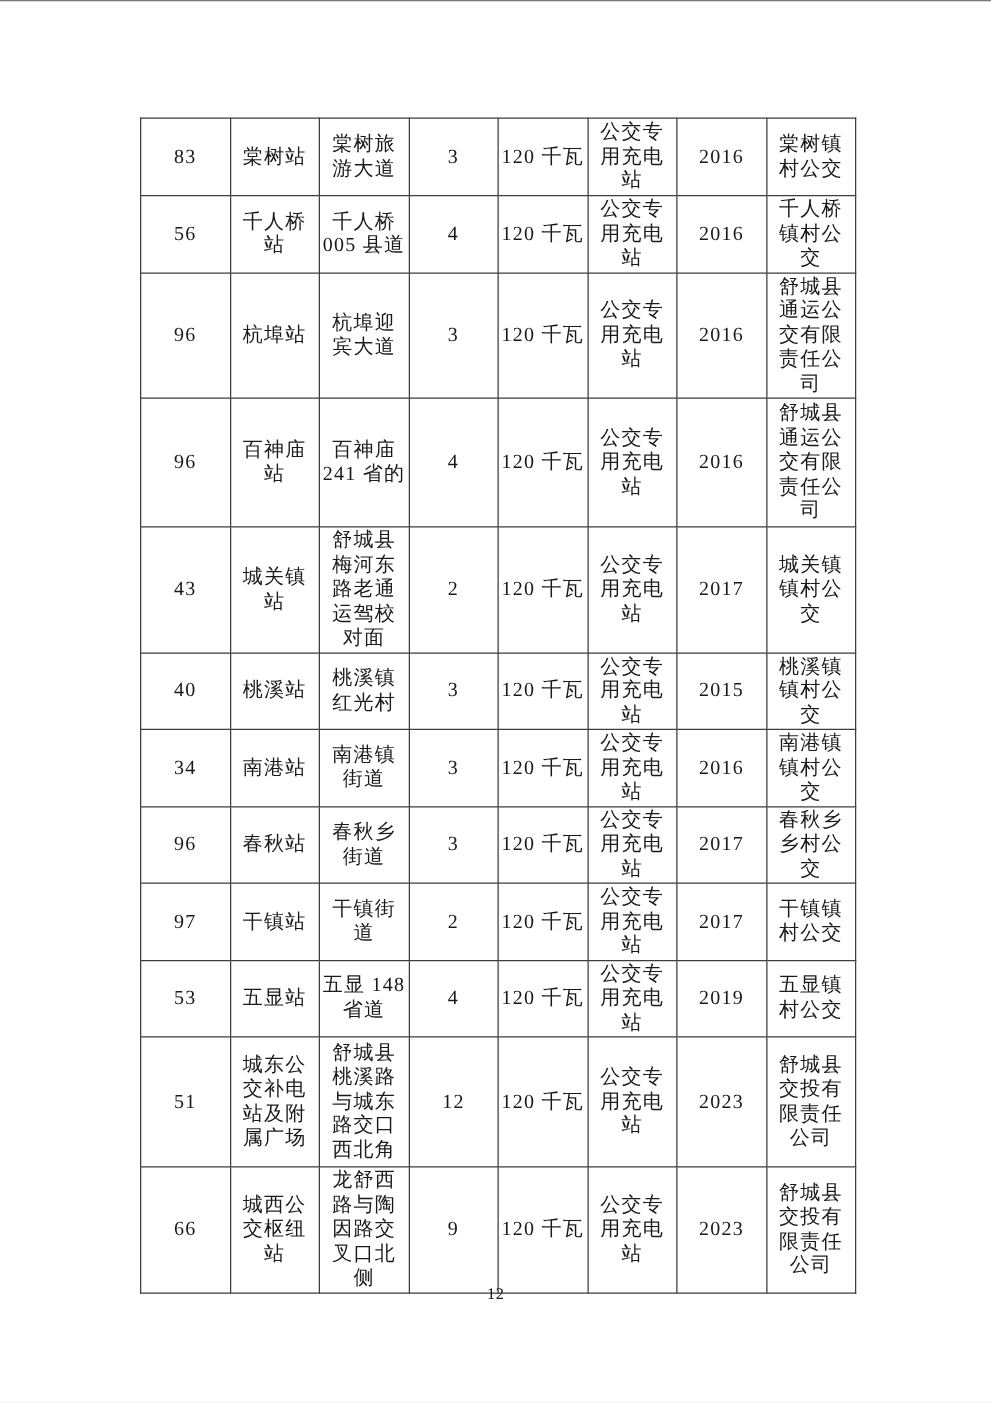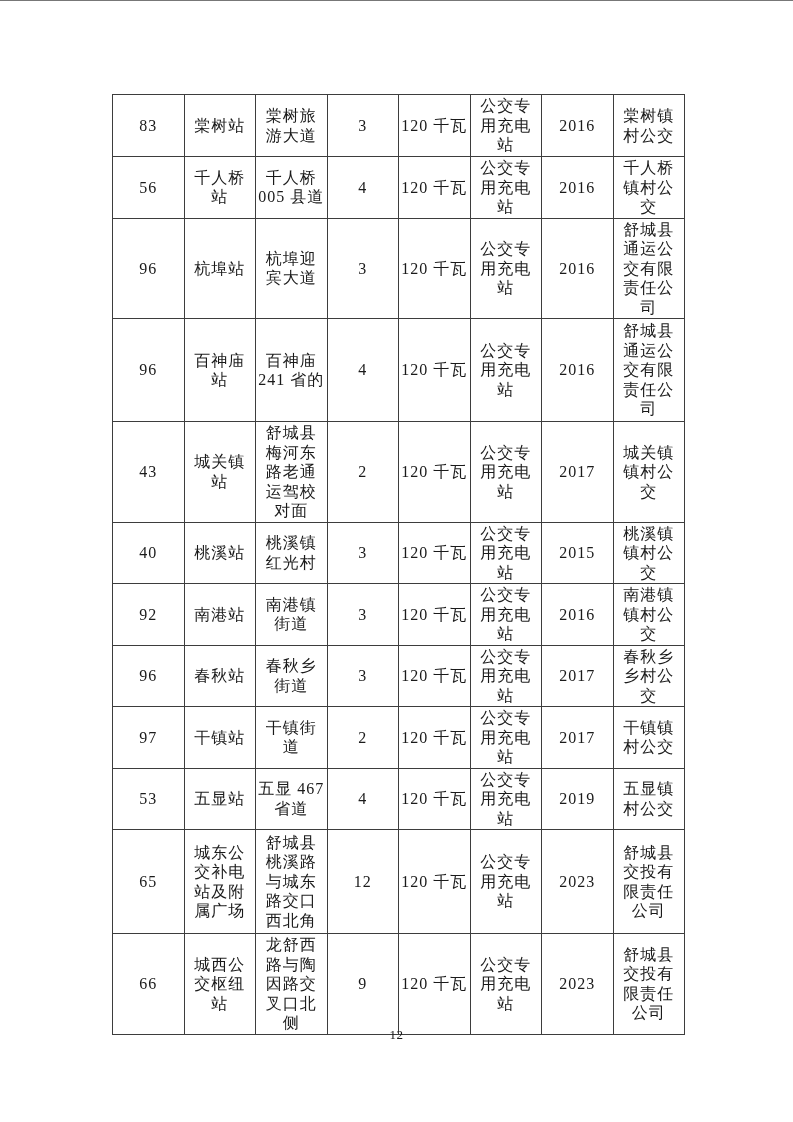--- a/index.html
+++ b/index.html
@@ -175,21 +175,21 @@
           <td>120 千瓦</td>
           <td>公交专
 用充电
 站</td>
           <td>2015</td>
           <td>桃溪镇
 镇村公
 交</td>
         </tr>
         <tr>
-          <td>92</td>
+          <td>34</td>
           <td>南港站</td>
           <td>南港镇
 街道</td>
           <td>3</td>
           <td>120 千瓦</td>
           <td>公交专
 用充电
 站</td>
           <td>2016</td>
           <td>南港镇
@@ -221,33 +221,33 @@
           <td>公交专
 用充电
 站</td>
           <td>2017</td>
           <td>干镇镇
 村公交</td>
         </tr>
         <tr>
           <td>53</td>
           <td>五显站</td>
-          <td>五显 467
+          <td>五显 148
 省道</td>
           <td>4</td>
           <td>120 千瓦</td>
           <td>公交专
 用充电
 站</td>
           <td>2019</td>
           <td>五显镇
 村公交</td>
         </tr>
         <tr>
-          <td>65</td>
+          <td>51</td>
           <td>城东公
 交补电
 站及附
 属广场</td>
           <td>舒城县
 桃溪路
 与城东
 路交口
 西北角</td>
           <td>12</td>

